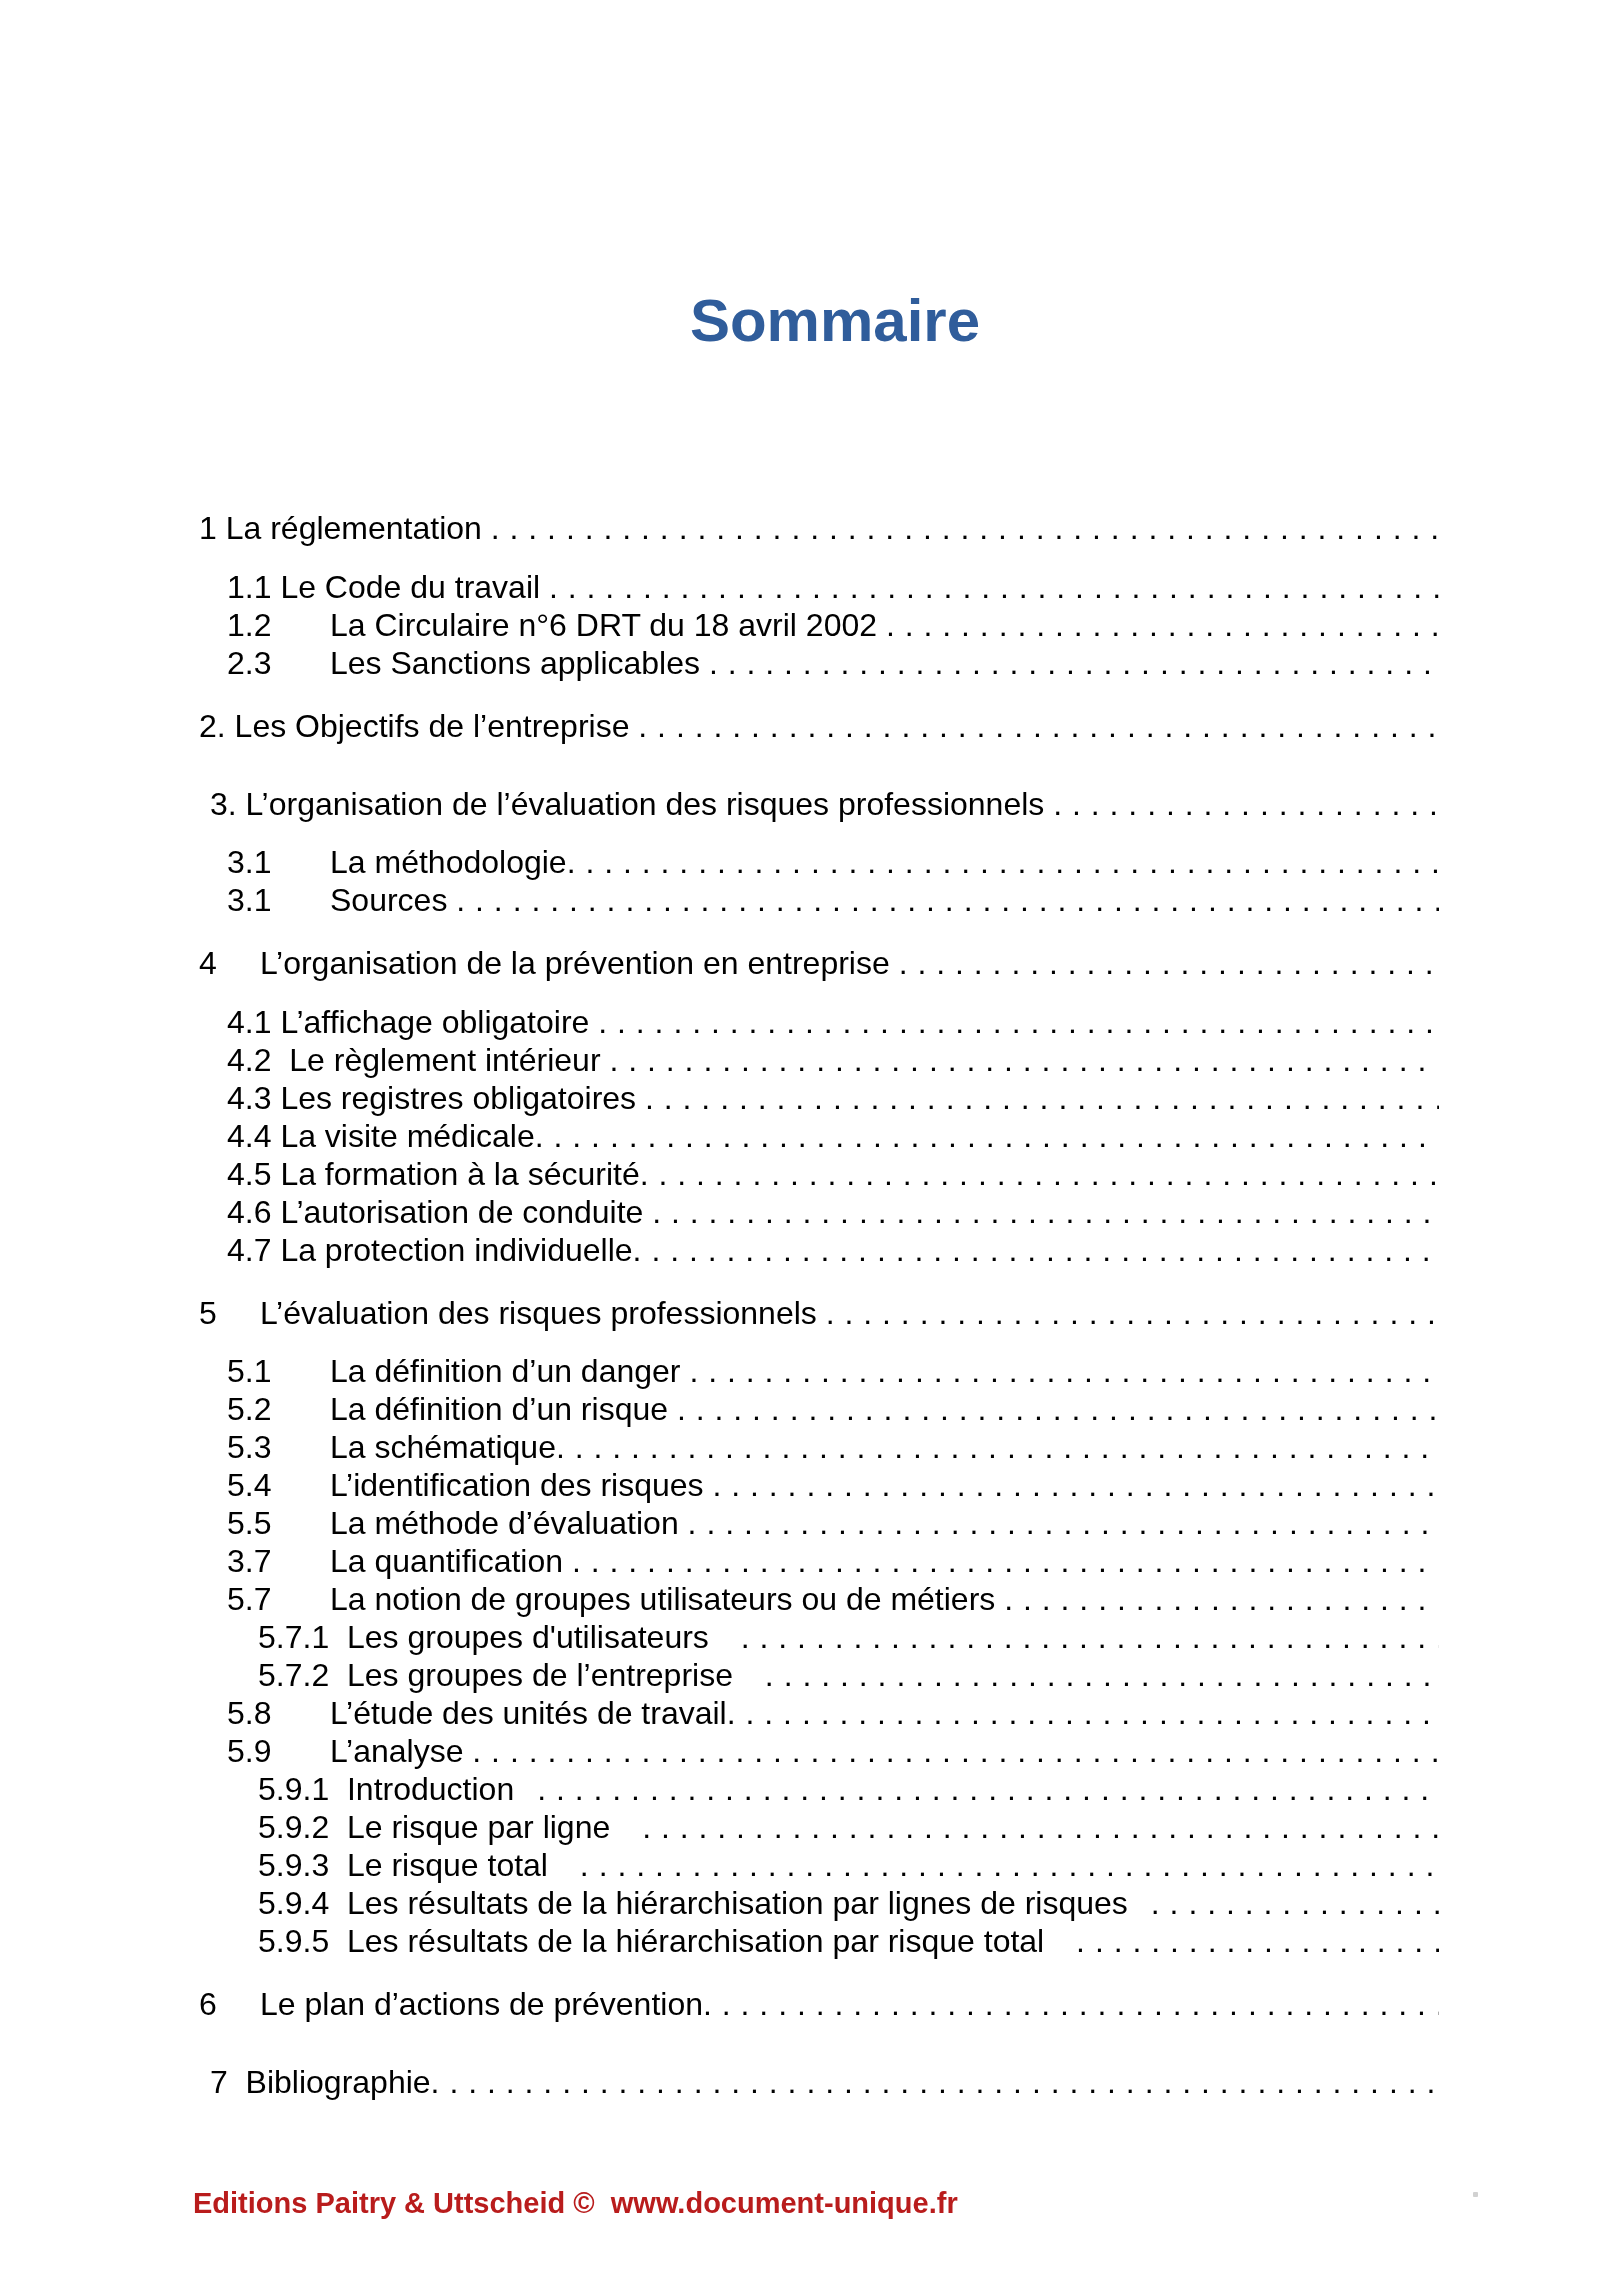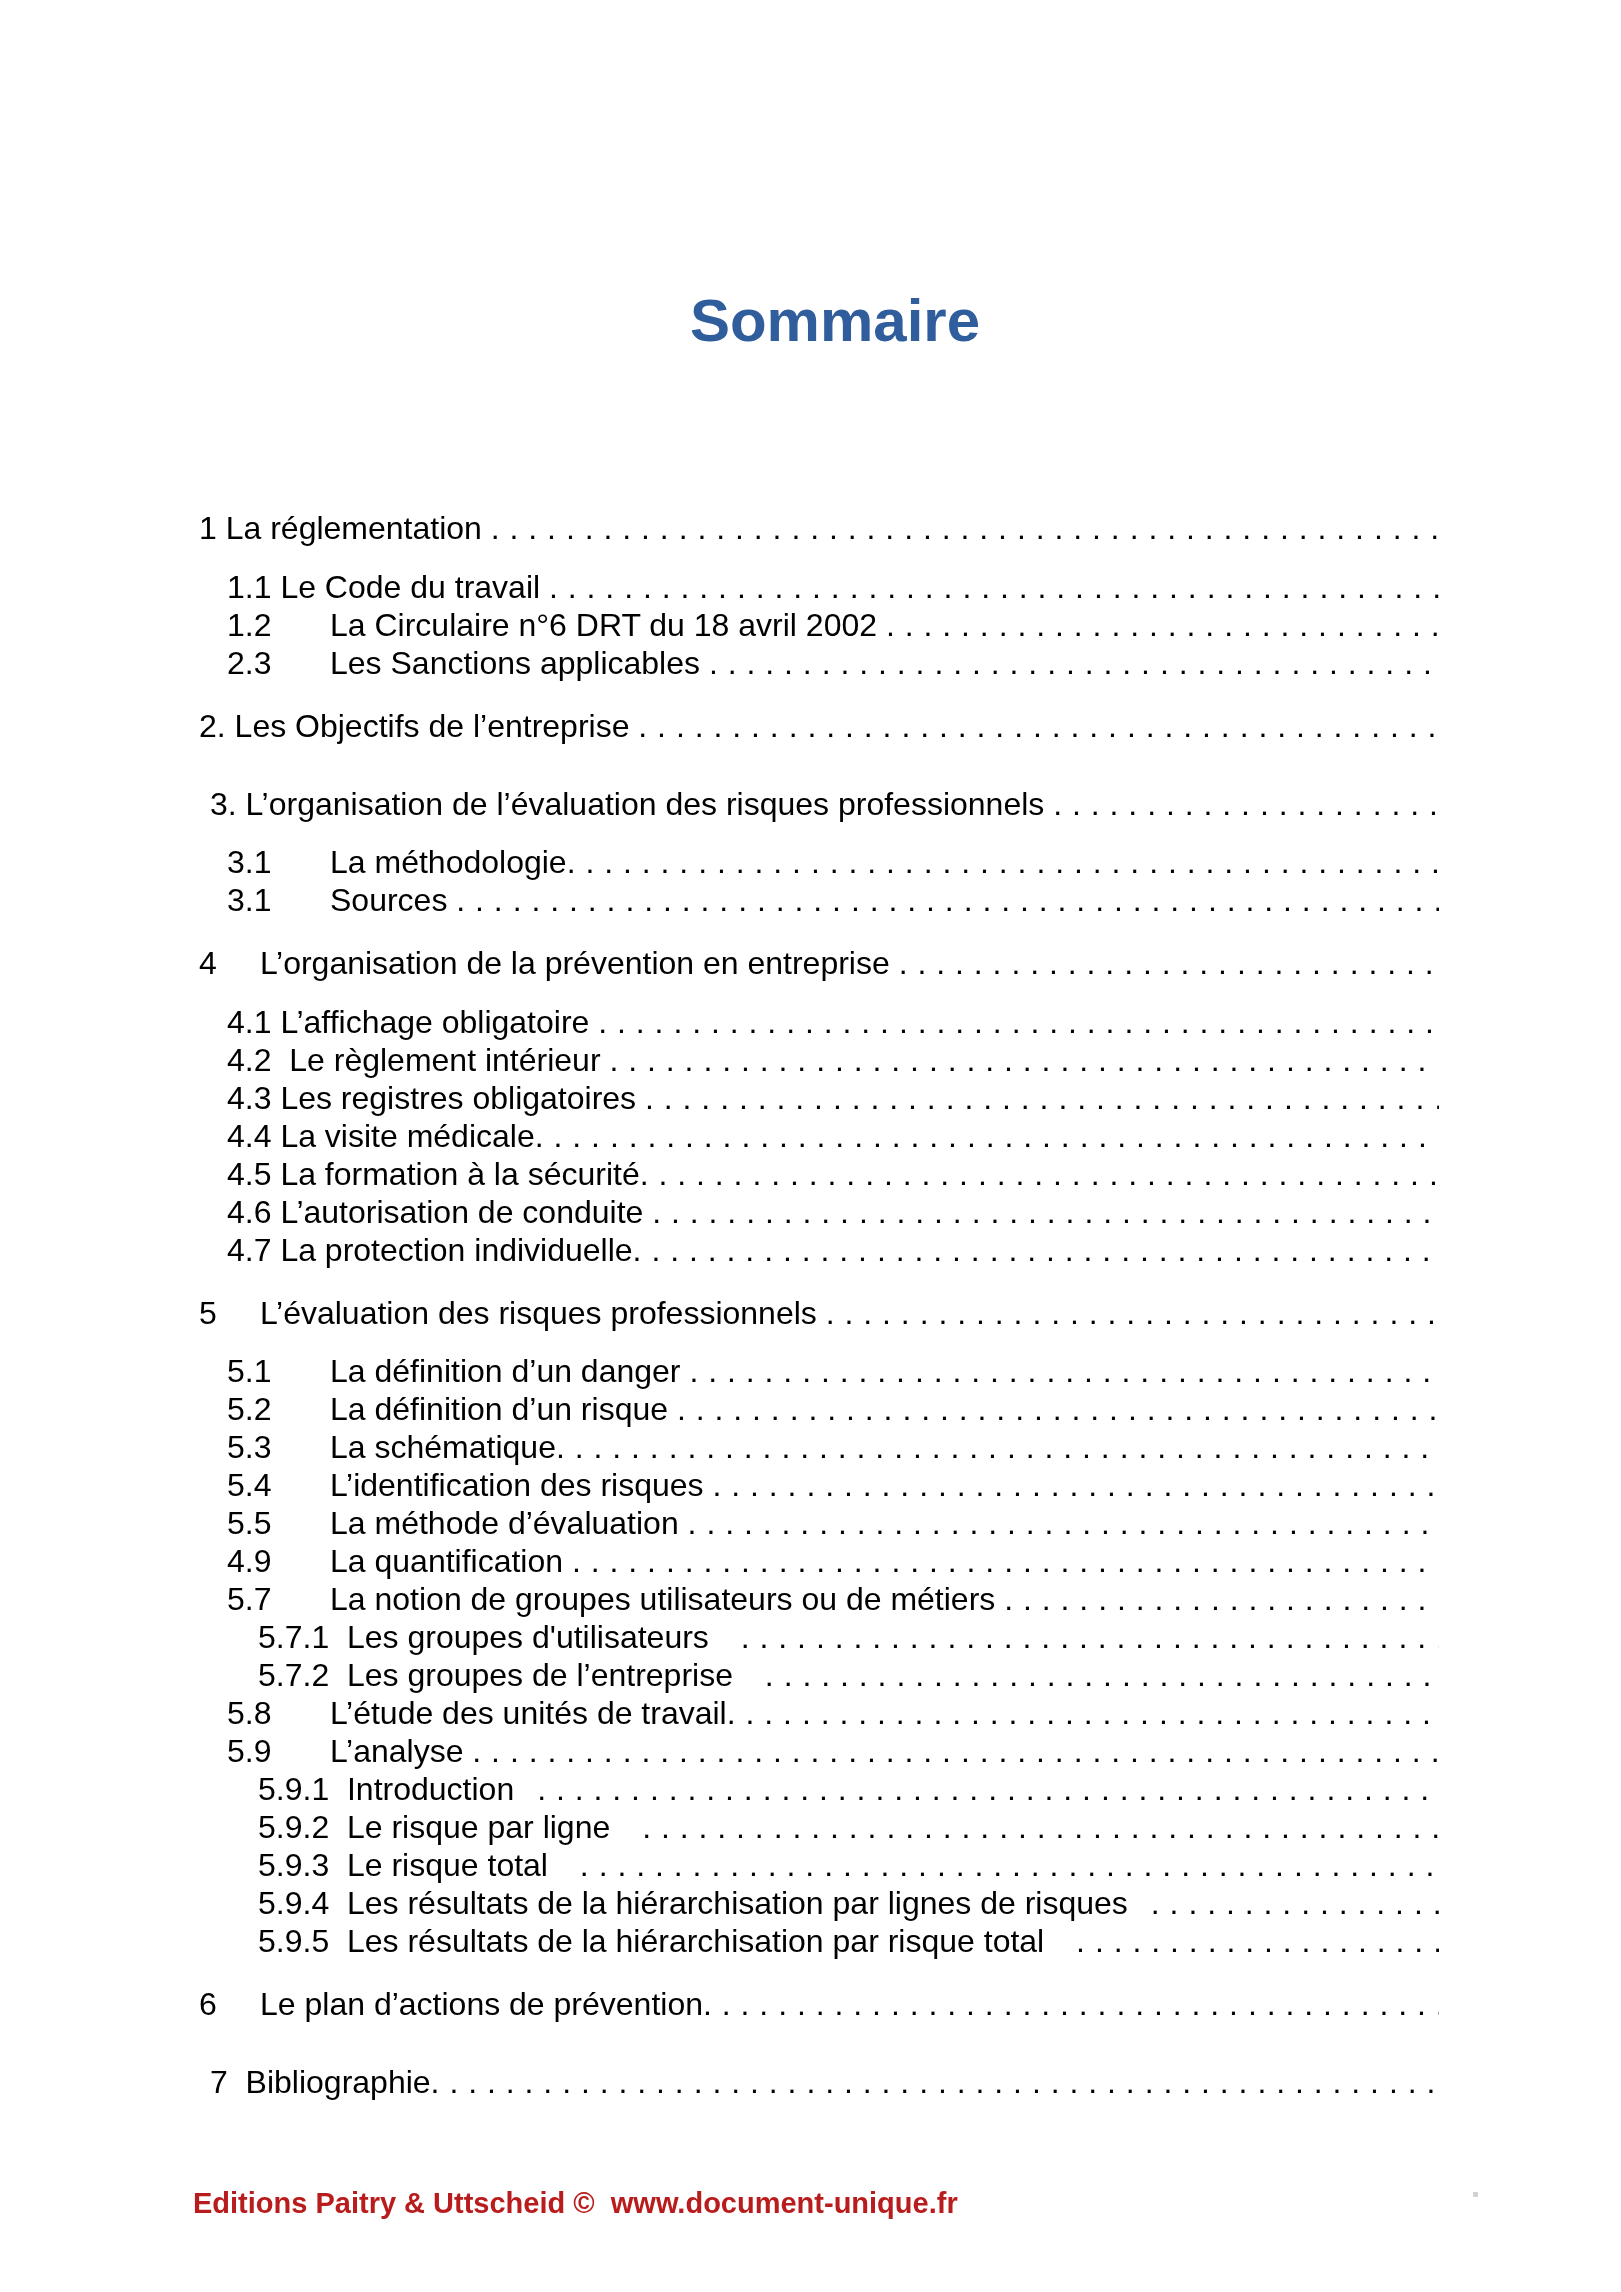--- a/index.html
+++ b/index.html
@@ -172,21 +172,21 @@
         <span class="num">5.4</span>
         <span class="label">L’identification des risques&nbsp;</span>
         <span class="dots"></span>
       </div>
       <div class="row l2">
         <span class="num">5.5</span>
         <span class="label">La méthode d’évaluation&nbsp;</span>
         <span class="dots"></span>
       </div>
       <div class="row l2">
-        <span class="num">4.9</span>
+        <span class="num">3.7</span>
         <span class="label">La quantification&nbsp;</span>
         <span class="dots"></span>
       </div>
       <div class="row l2">
         <span class="num">5.7</span>
         <span class="label">La notion de groupes utilisateurs ou de métiers&nbsp;</span>
         <span class="dots"></span>
       </div>
       <div class="row l3">
         <span class="label">5.7.1&nbsp; Les groupes d'utilisateurs&nbsp;</span>

